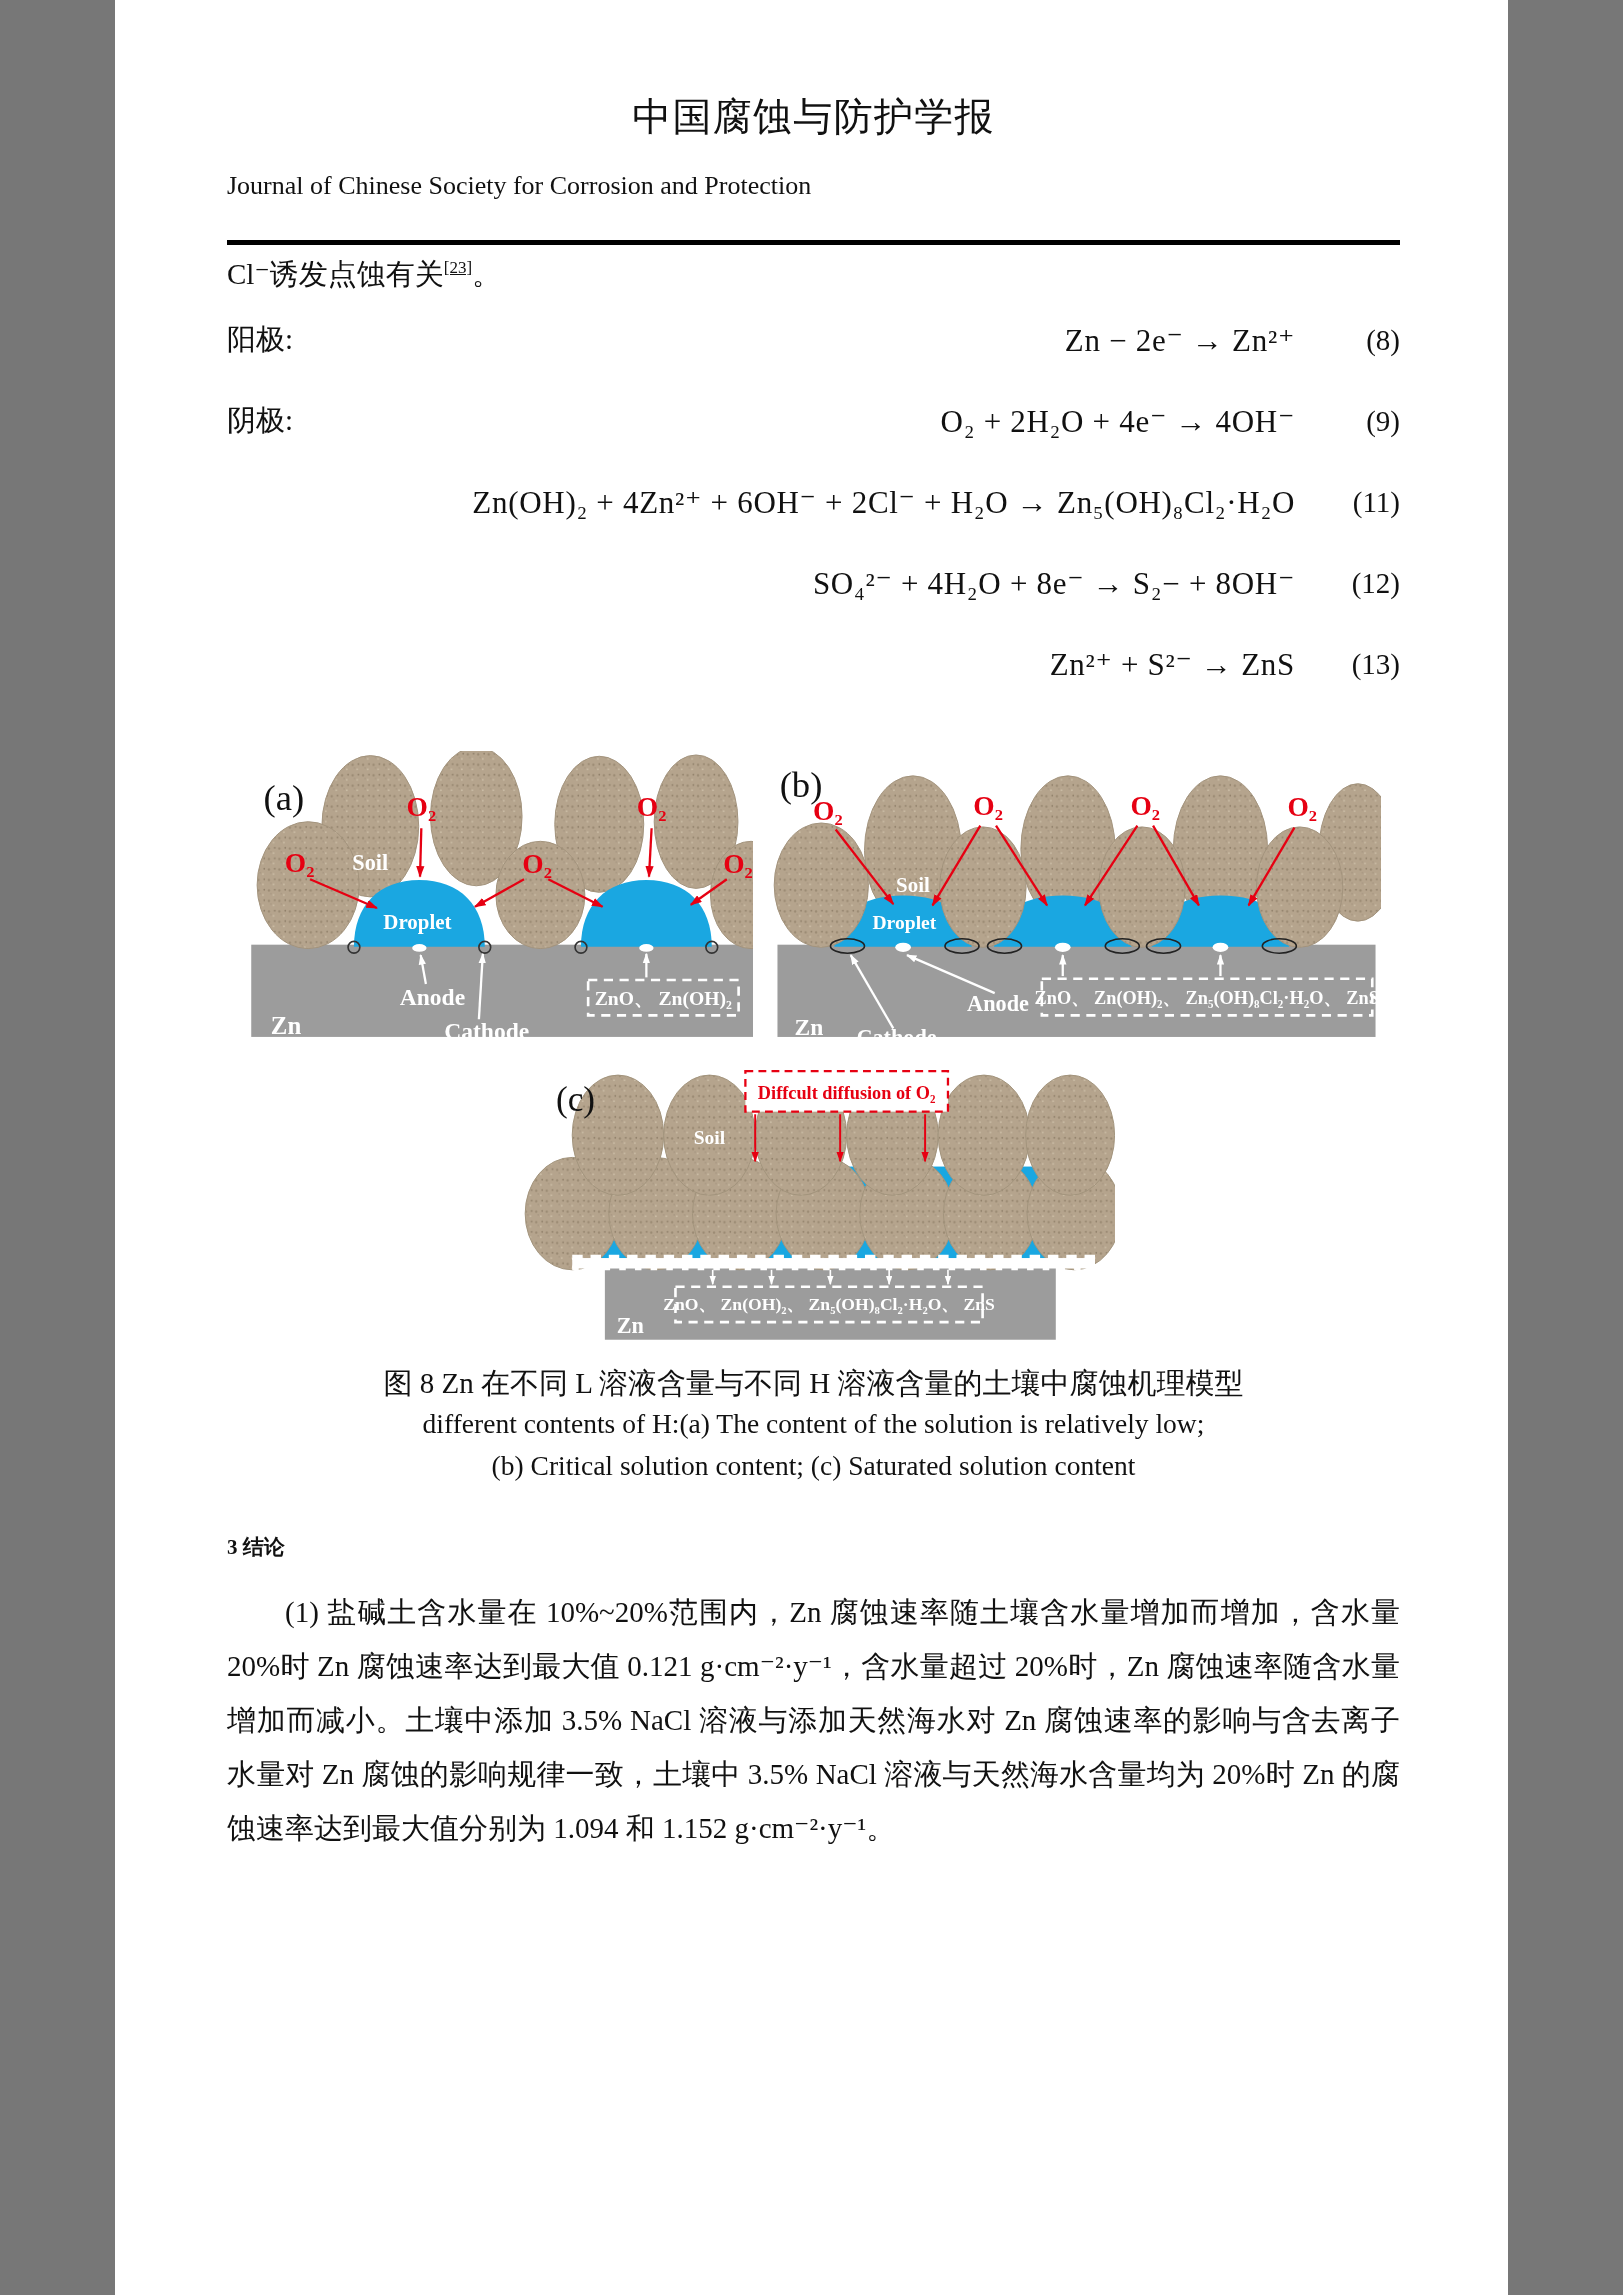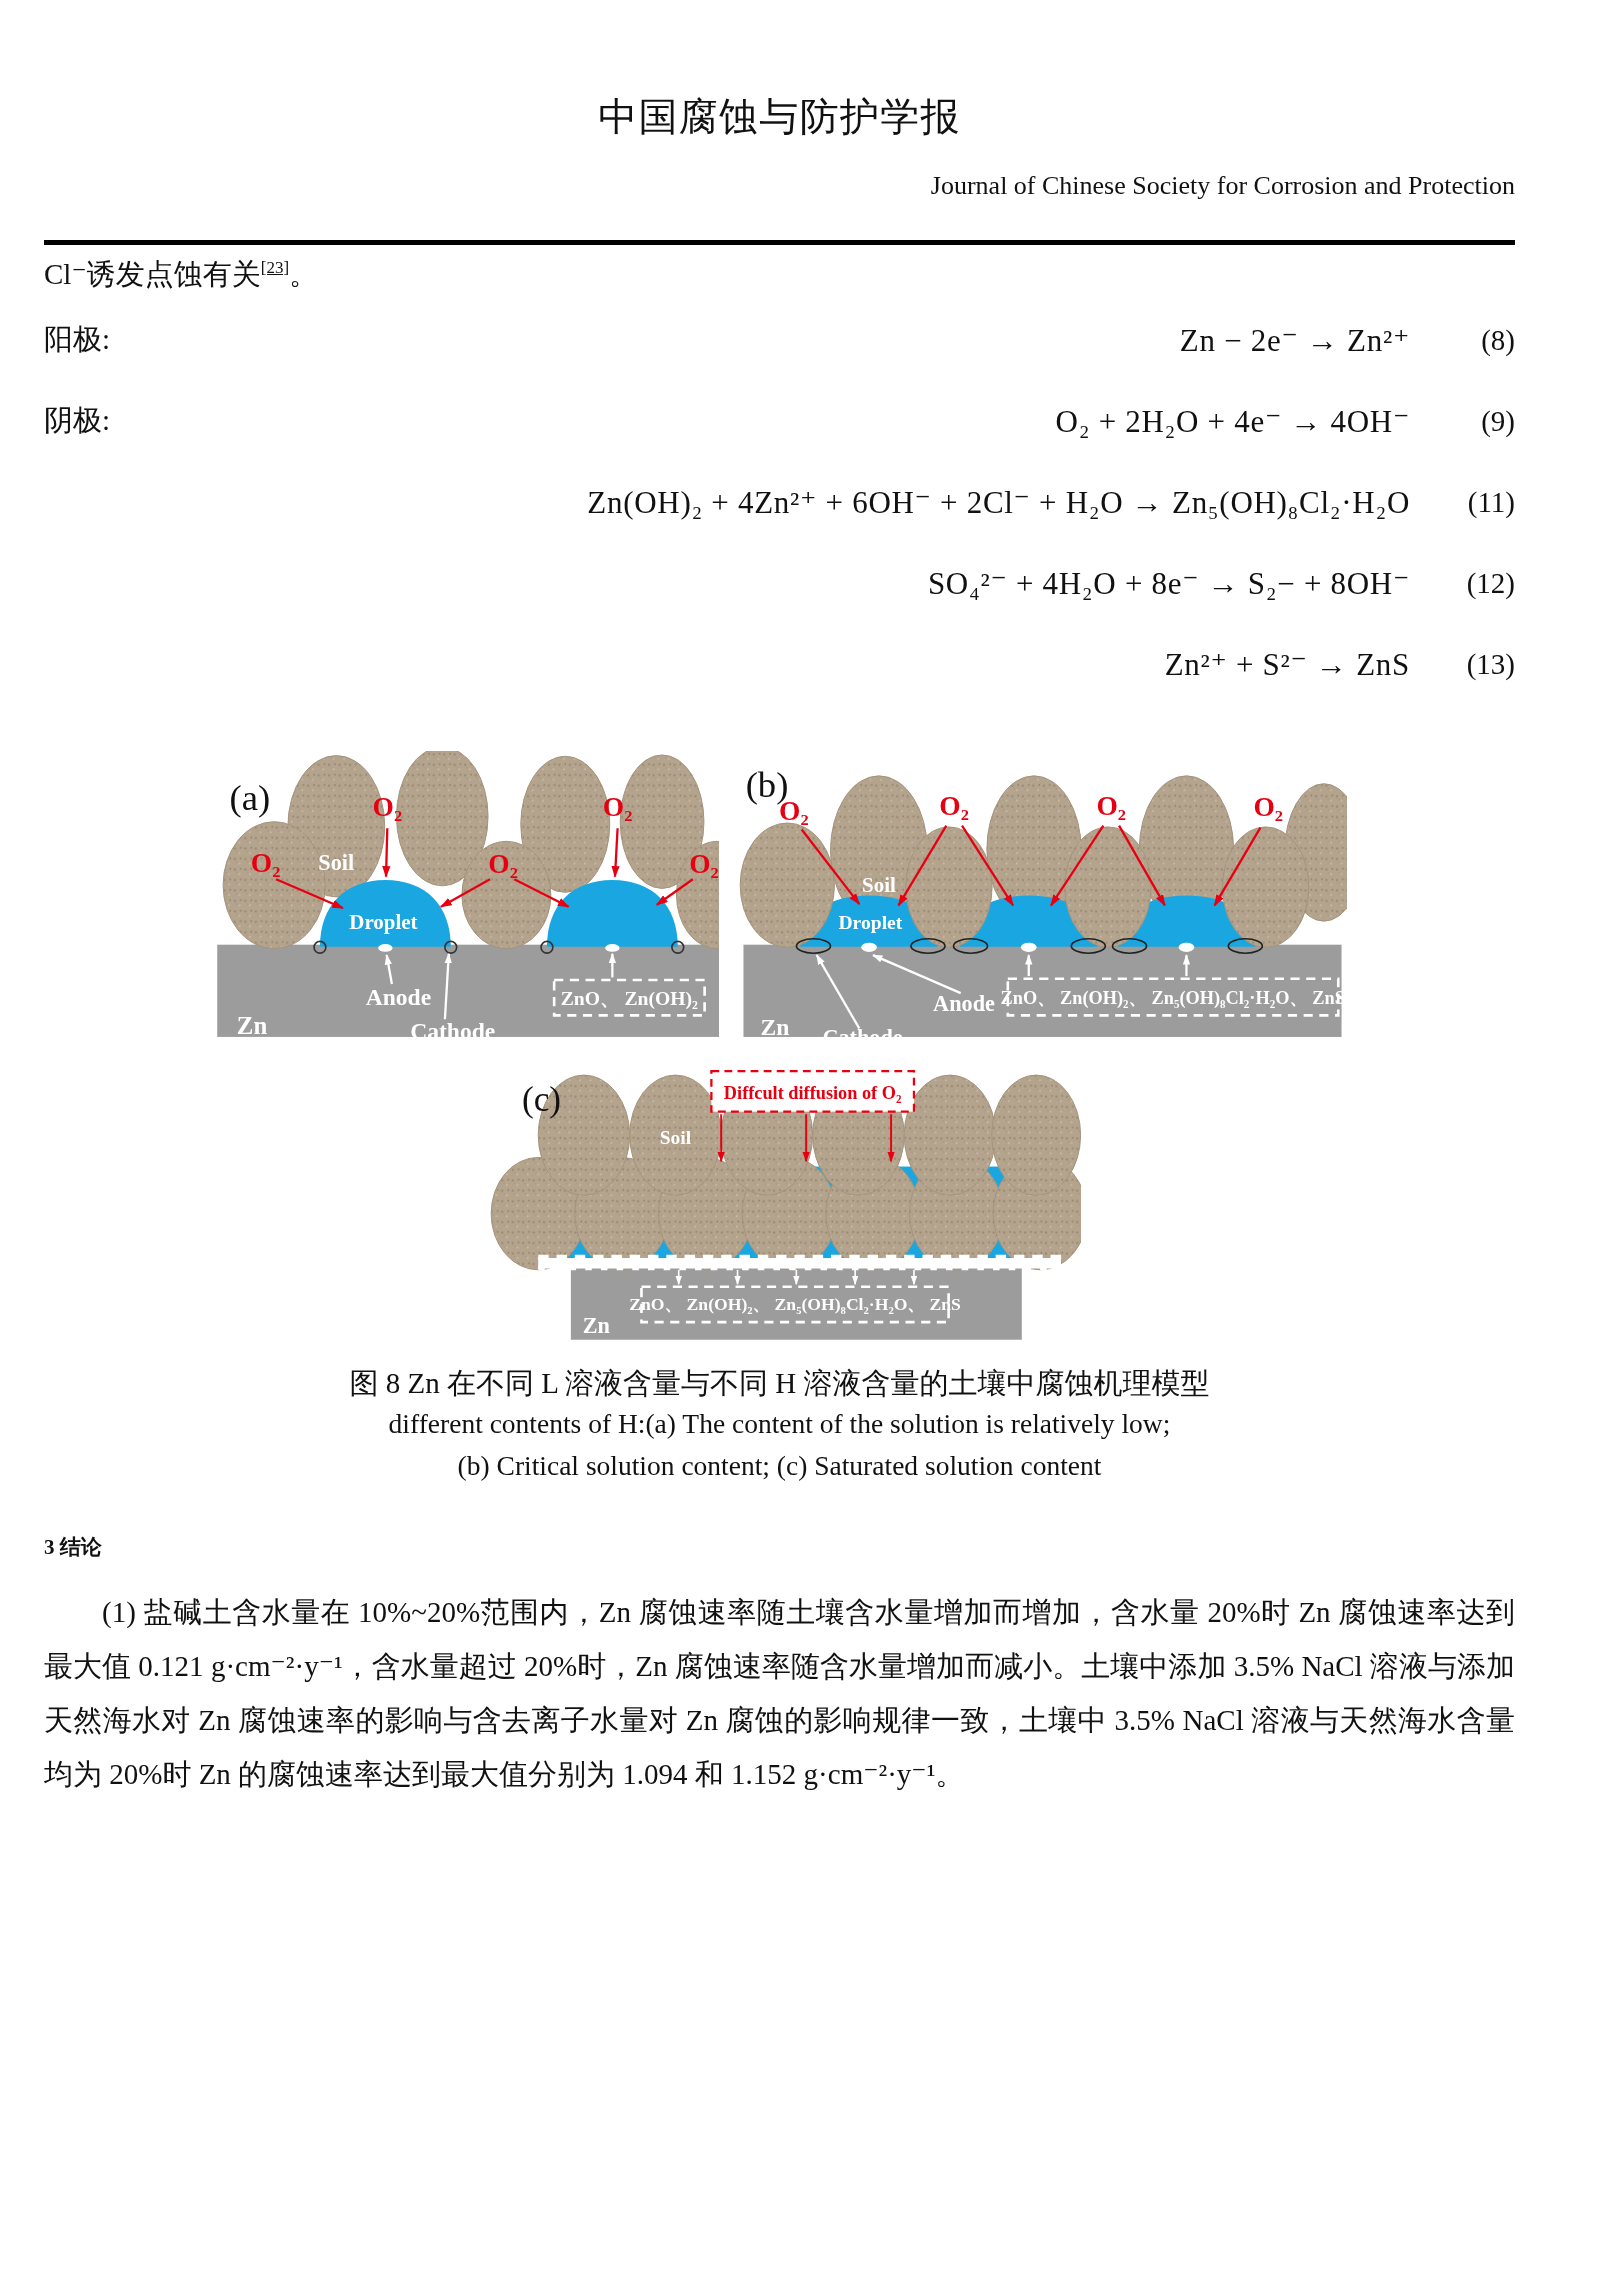--- a/index.html
+++ b/index.html
@@ -1,22 +1,22 @@
 <!DOCTYPE html>
 <html style="font-size:10.5px"><head>
 <meta charset="utf-8">
 <style>
   html,body{margin:0;padding:0;background:#777;}
   .page{
-    width:1623px;height:2295px;background:#ffffff;margin:0 auto;position:relative;
-    box-sizing:border-box;padding:92px 108px 0 44px;
+    width:1393px;height:2295px;background:#ffffff;margin:0 auto;position:relative;
+    box-sizing:border-box;padding:92px 108px 0 112px;
     font-family:"Liberation Serif","DejaVu Serif",serif;color:#111;
   }
   .title-zh{font-size:39px;text-align:center;line-height:1.3;letter-spacing:1.3px;}
-  .title-en{font-size:26px;text-align:right;line-height:1.3;margin-top:26px;}
+  .title-en{font-size:26px;text-align:left;line-height:1.3;margin-top:26px;}
   .rule{height:4.6px;background:#000;margin-top:38px;}
   .intro{font-size:29px;margin:10.5px 0 0 0;line-height:1.3;}
   .intro sup{font-size:17px;vertical-align:super;text-decoration:underline;}
   .equations{margin-top:6.5px;}
   .eq-row{display:grid;grid-template-columns:131px 1fr 105px;align-items:center;height:81px;}
   .eq-label{font-size:29px;}
   .eq-expr{font-size:31px;text-align:right;letter-spacing:0.7px;}
   .eq-num{font-size:29px;text-align:right;}
   .figure{margin-top:46px;}
   .fig-row{display:flex;justify-content:center;gap:19.6px;}

